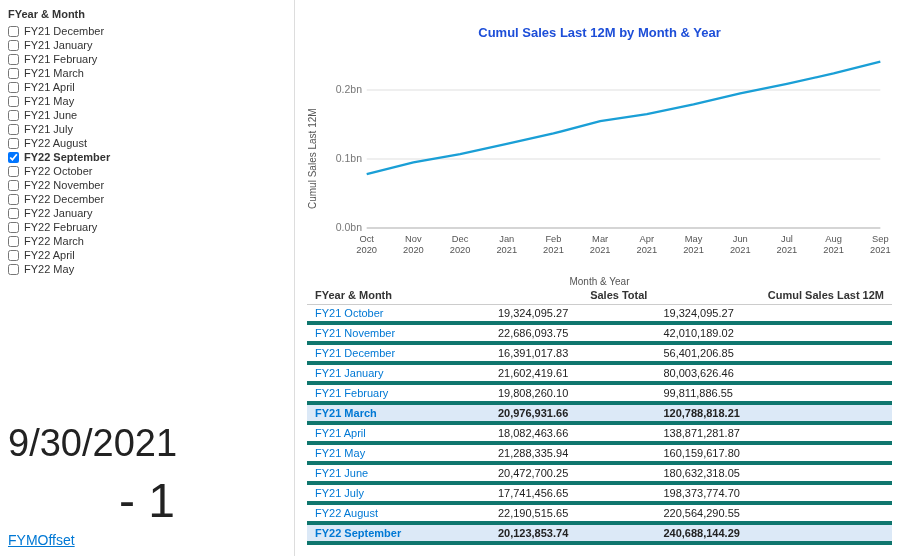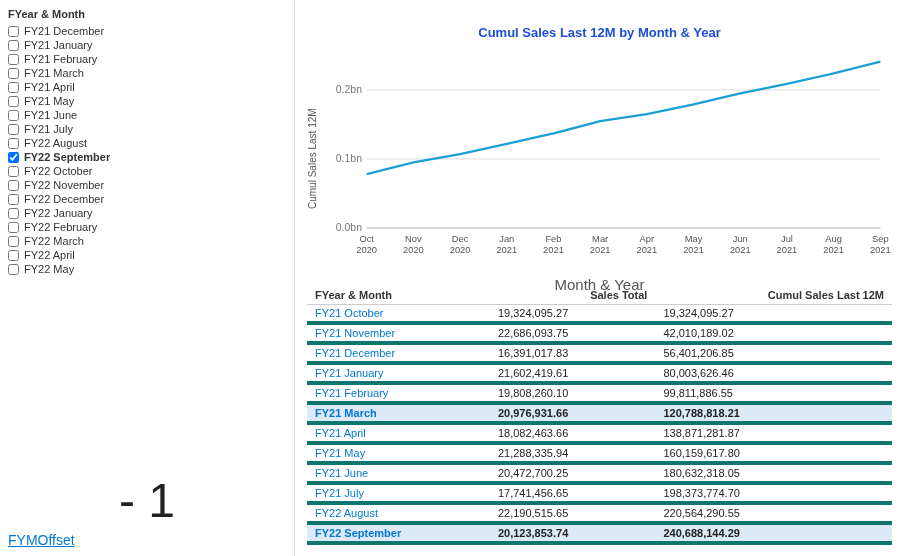--- a/index.html
+++ b/index.html
@@ -147,21 +147,21 @@
       flex: 1;
       position: relative;
     }
 
     svg.chart-svg {
       width: 100%;
       height: 100%;
     }
 
     .x-axis-label {
-      font-size: 15px;
+      font-size: 10px;
       color: #555;
       text-align: center;
       margin-top: 2px;
     }
 
     
     .table-area {
       flex: 1;
       overflow-y: auto;
       margin-top: 8px;
@@ -303,20 +303,21 @@
       <div class="filter-item">
         <input type="checkbox" style="">
         <label>FY22 April</label>
       </div>
       <div class="filter-item">
         <input type="checkbox" style="">
         <label>FY22 May</label>
       </div>
     </div>
 
+  <div class="big-date">9/30/2021</div>
   <div class="big-number">- 1</div>
   <div class="fym-link">FYMOffset</div>
 </div>
 
 <div class="divider-v"></div>
 
 <div class="right-panel">
 
   <div class="chart-area">
     <div class="chart-title">Cumul Sales Last 12M by Month &amp; Year</div>

